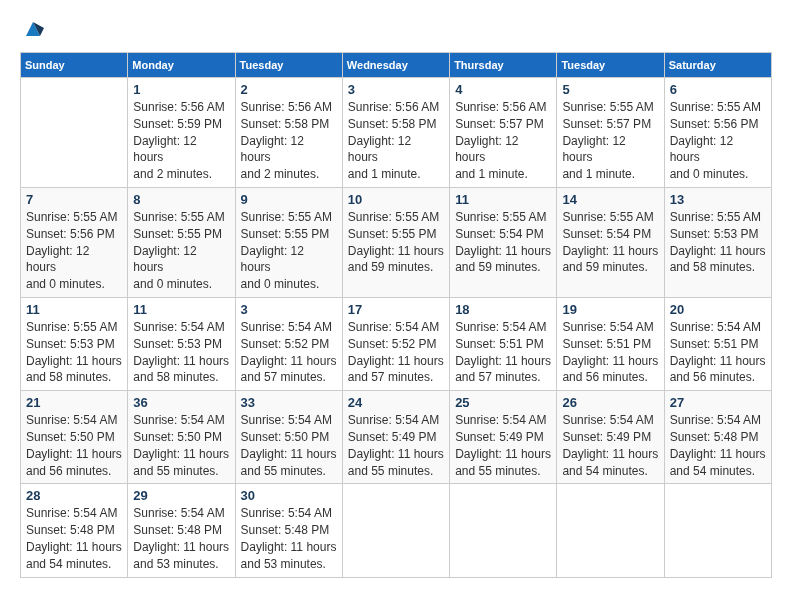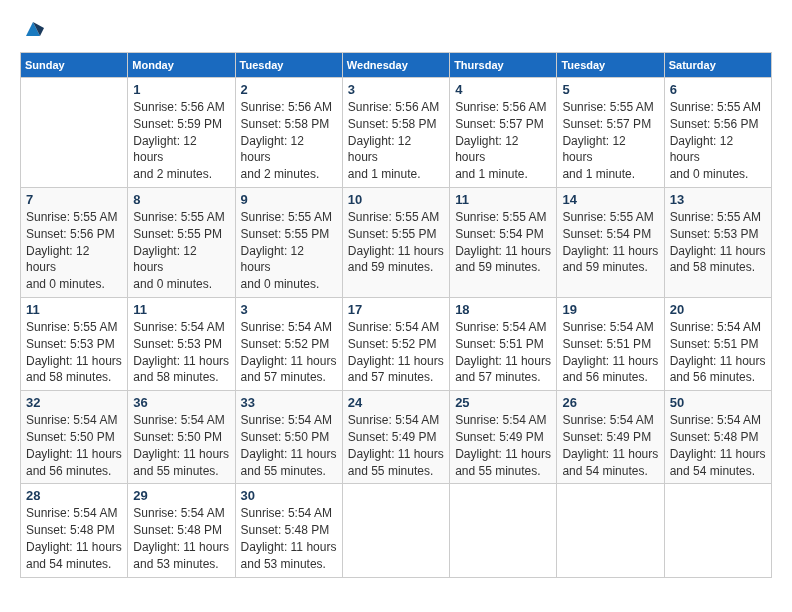--- a/index.html
+++ b/index.html
@@ -263,21 +263,21 @@
         <td>
           <span class="day-number">20</span>
           <div class="day-info" style="white-space: pre-line;">Sunrise: 5:54 AM
 Sunset: 5:51 PM
 Daylight: 11 hours
 and 56 minutes.</div>
         </td>
       </tr>
       <tr>
         <td>
-          <span class="day-number">32</span>
+          <span class="day-number">21</span>
           <div class="day-info" style="white-space: pre-line;">Sunrise: 5:54 AM
 Sunset: 5:50 PM
 Daylight: 11 hours
 and 56 minutes.</div>
         </td>
         <td>
           <span class="day-number">36</span>
           <div class="day-info" style="white-space: pre-line;">Sunrise: 5:54 AM
 Sunset: 5:50 PM
 Daylight: 11 hours
@@ -305,21 +305,21 @@
 and 55 minutes.</div>
         </td>
         <td>
           <span class="day-number">26</span>
           <div class="day-info" style="white-space: pre-line;">Sunrise: 5:54 AM
 Sunset: 5:49 PM
 Daylight: 11 hours
 and 54 minutes.</div>
         </td>
         <td>
-          <span class="day-number">50</span>
+          <span class="day-number">27</span>
           <div class="day-info" style="white-space: pre-line;">Sunrise: 5:54 AM
 Sunset: 5:48 PM
 Daylight: 11 hours
 and 54 minutes.</div>
         </td>
       </tr>
       <tr>
         <td>
           <span class="day-number">28</span>
           <div class="day-info" style="white-space: pre-line;">Sunrise: 5:54 AM

